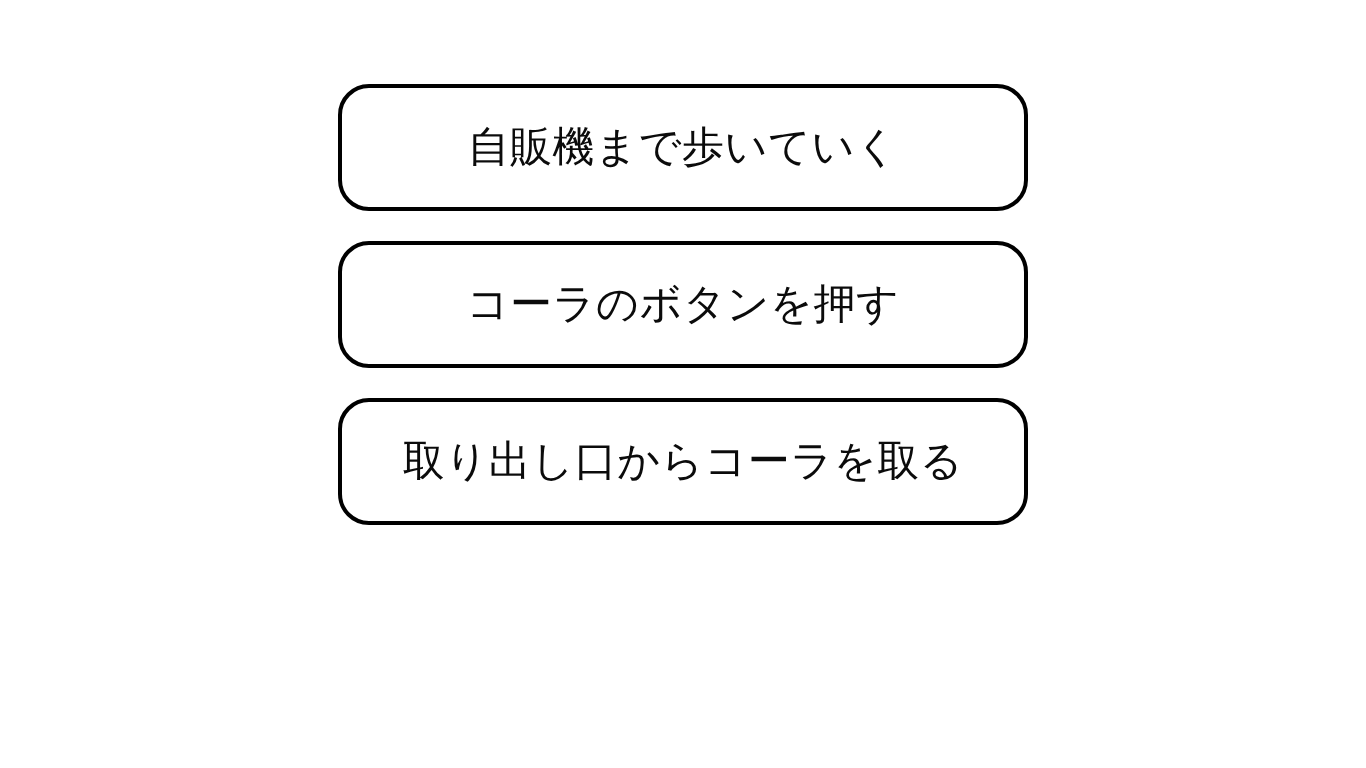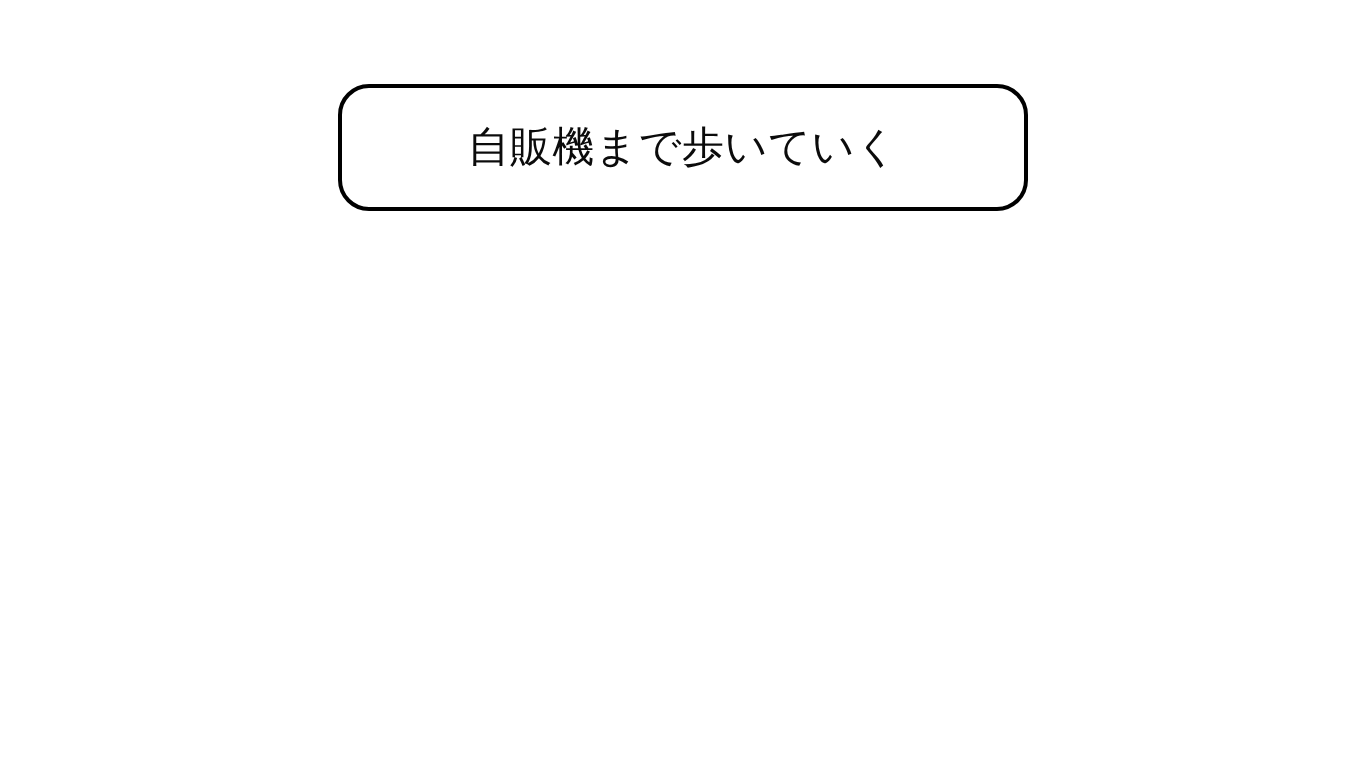--- a/index.html
+++ b/index.html
@@ -60,17 +60,23 @@
 
 <div id="canvas">
 
   <div class="step-list">
 
     <div class="step-box">
       <span class="step-label">自販機まで歩いていく</span>
     </div>
 
 
+    <div class="step-box">
+      <span class="step-label">コーラのボタンを押す</span>
+    </div>
 
+    <div class="step-box">
+      <span class="step-label">取り出し口からコーラを取る</span>
+    </div>
 
   </div>
 
 </div>
 
 </body></html>

